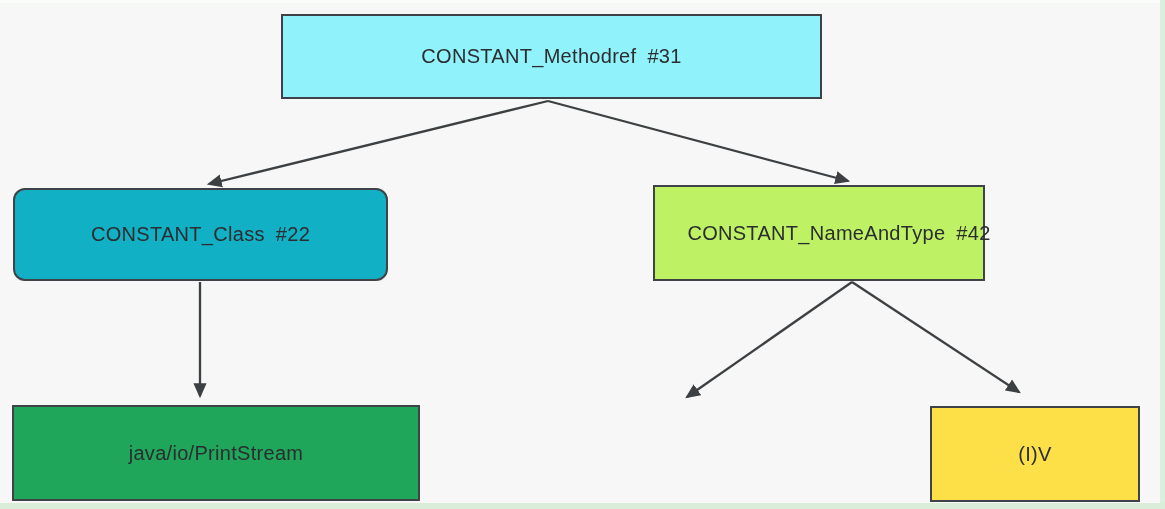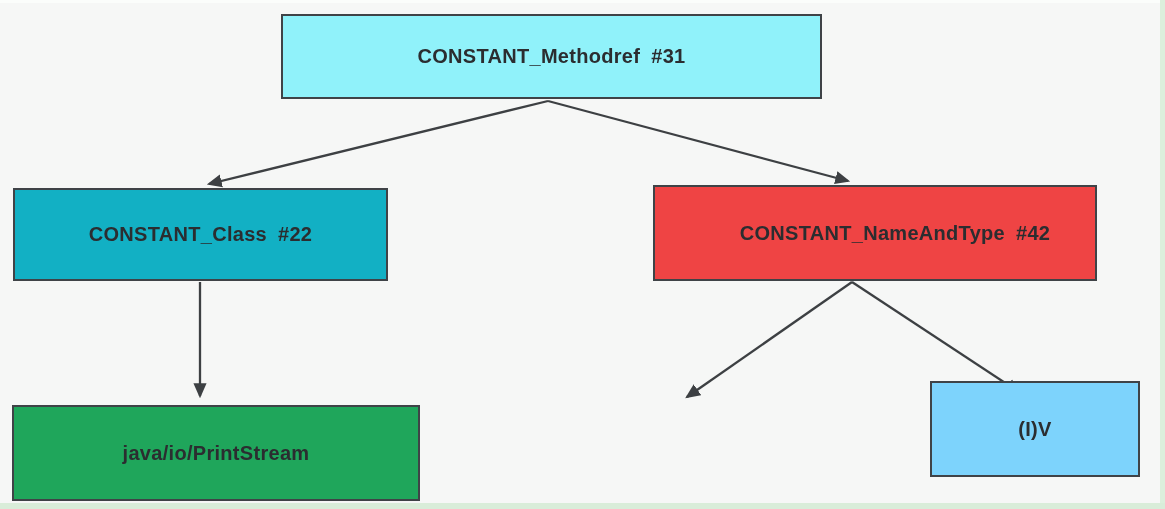--- a/index.html
+++ b/index.html
@@ -35,33 +35,33 @@
     pointer-events: none;
   }
   .node {
     position: absolute;
     box-sizing: border-box;
     border: 2px solid #3f4347;
     display: flex;
     align-items: center;
     justify-content: center;
     gap: 11px;
-    font-weight: bold;
+    font-weight: normal;
     font-size: 20px;
     color: #2b2d30;
     letter-spacing: 0.3px;
     white-space: nowrap;
   }
   .node .idx:empty { display: none; }
   .node-root   { left: 281px; top: 14px;  width: 541px; height: 85px; background: #90f2fa; }
-  .node-class  { left: 13px;  top: 188px; width: 375px; height: 93px; background: #12b0c4; }
-  .node-nat    { left: 653px; top: 185px; width: 444px; height: 96px; background: #ef4444; padding-left: 40px; }
+  .node-class  { left: 13px;  top: 188px; width: 375px; height: 93px; background: #12b0c4; border-radius: 12px; }
+  .node-nat    { left: 653px; top: 185px; width: 332px; height: 96px; background: #bef264; padding-left: 40px; }
   .node-stream { left: 12px;  top: 405px; width: 408px; height: 96px; background: #1fa65b; }
   .node-print  { left: 570px; top: 402px; width: 213px; height: 94px; background: #1fa65b; }
-  .node-iv     { left: 930px; top: 381px; width: 210px; height: 96px; background: #7dd3fc; }
+  .node-iv     { left: 930px; top: 406px; width: 210px; height: 96px; background: #fde047; }
 </style>
 </head>
 <body>
 
 <div class="canvas">
 
   <div class="strip-top"></div>
 
   <svg class="edges" viewBox="0 0 1165 509" xmlns="http://www.w3.org/2000/svg">
     <defs>

